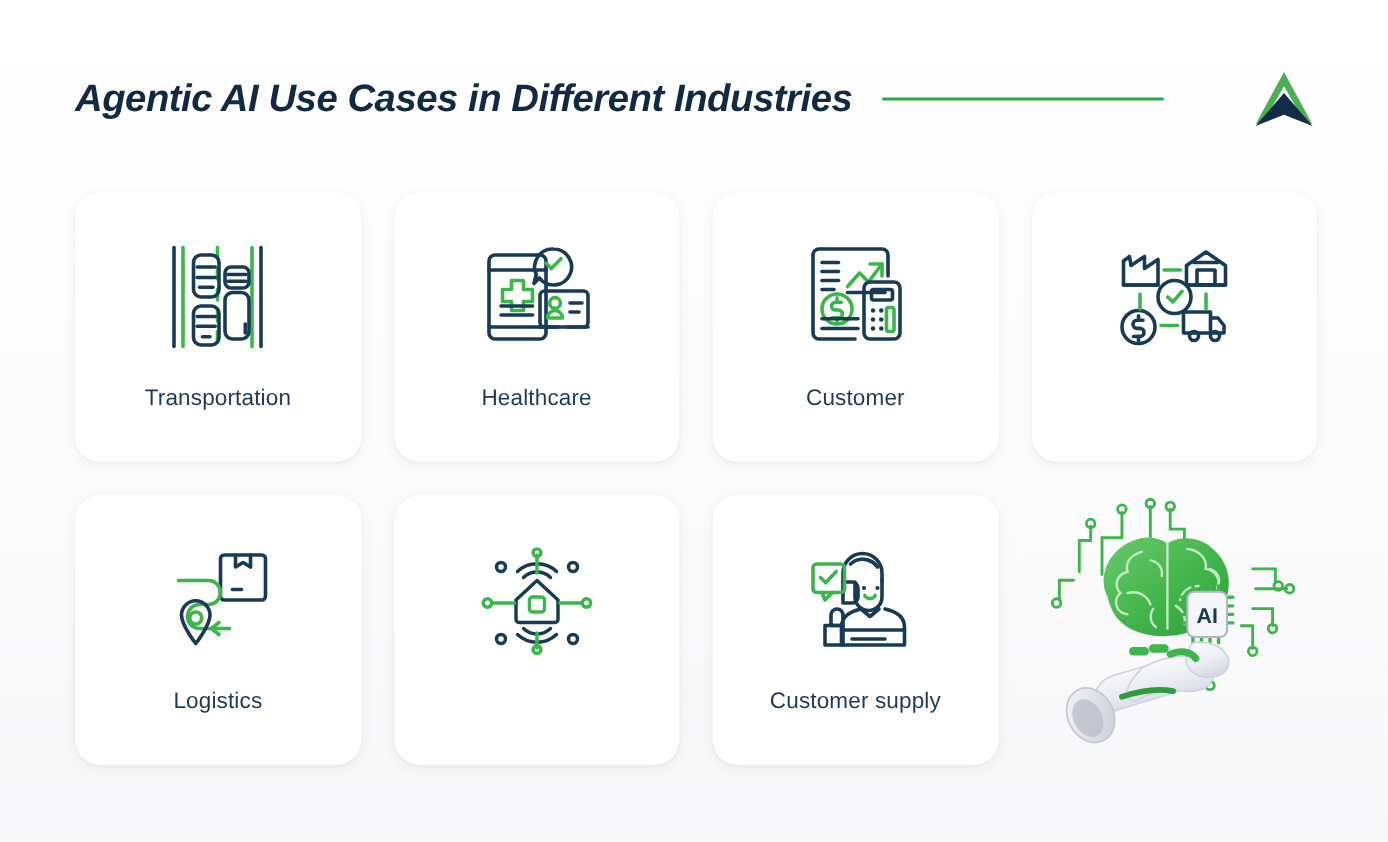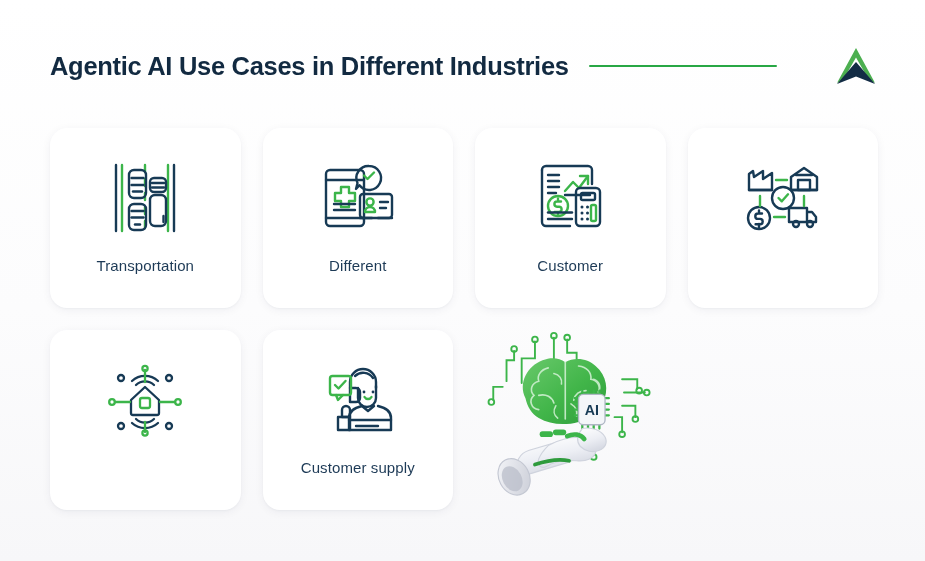--- a/index.html
+++ b/index.html
@@ -22,20 +22,21 @@
     left:50px; top:44px;
     width:828px; height:44px;
     display:flex; align-items:center;
   }
   .title{
     font-size:25.5px;
     font-weight:bold;
     color:#122a41;
     letter-spacing:-0.3px;
     white-space:nowrap;
+    font-style:italic;
   }
   .divider{
     flex:1;
     height:2px;
     background:#28a745;
     margin-left:20px;
     margin-right:18px;
     max-width:188px;
     border-radius:2px;
   }
@@ -154,21 +155,21 @@
           <path d="M48 15.5 l3.5 3.5 L58 12.5" stroke="#3cb54a"></path>
           <rect x="44" y="34" width="32" height="24" rx="3"></rect>
           <path d="M44 58 h12 M62 58 h14"></path>
           <circle cx="54" cy="42" r="3.6" stroke="#3cb54a"></circle>
           <path d="M49 52 a5 5 0 0 1 10 0 z" stroke="#3cb54a"></path>
           <line x1="64" y1="42" x2="72" y2="42" stroke="#173a55"></line>
           <line x1="64" y1="48" x2="70" y2="48" stroke="#173a55"></line>
           <line x1="18" y1="44" x2="39" y2="44"></line>
         </svg>
       </div>
-      <div class="card-label">Different</div>
+      <div class="card-label">Healthcare</div>
     </div>
 
     <div class="card">
       <div class="icon-wrap">
         <svg width="84" height="76" viewBox="0 0 84 76" fill="none" stroke="#173a55" stroke-width="2.4" stroke-linecap="round" stroke-linejoin="round">
           <path d="M14 10 a4 4 0 0 1 4-4 h42 a4 4 0 0 1 4 4 v14"></path>
           <path d="M14 10 v52 a4 4 0 0 0 4 4 h24"></path>
           <line x1="20" y1="15" x2="31" y2="15"></line>
           <line x1="20" y1="21" x2="31" y2="21"></line>
           <line x1="20" y1="27" x2="31" y2="27"></line>
@@ -216,20 +217,35 @@
           <g stroke="#3cb54a">
             <line x1="35" y1="20" x2="46" y2="20"></line>
             <line x1="19" y1="36" x2="19" y2="46"></line>
             <line x1="63" y1="36" x2="63" y2="46"></line>
             <line x1="33" y1="57" x2="44" y2="57"></line>
           </g>
         </svg>
       </div>
     </div>
 
+    <div class="card">
+      <div class="icon-wrap">
+        <svg width="84" height="76" viewBox="0 0 84 76" fill="none" stroke="#173a55" stroke-width="2.4" stroke-linecap="round" stroke-linejoin="round">
+          <rect x="44" y="8" width="30" height="30" rx="2.5"></rect>
+          <path d="M54 8 v8 l5-3 5 3 V8"></path>
+          <line x1="52" y1="31" x2="58" y2="31"></line>
+          <path d="M16 25 h20 a8 8 0 0 1 0 16 h-6 a8 8 0 0 0 0 16 h20" stroke="#3cb54a" fill="none"></path>
+          <path d="M16 25 a6 6 0 0 0 -6 6 v4" stroke="#3cb54a" stroke-width="0"></path>
+          <path d="M43 53 l-5 4 5 4" stroke="#3cb54a"></path>
+          <path d="M22 46 a9.5 9.5 0 0 1 19 0 c0 7-9.5 19-9.5 19 S22 53 22 46 z" transform="translate(-4,2)"></path>
+          <circle cx="27.5" cy="50" r="4" stroke="#3cb54a"></circle>
+        </svg>
+      </div>
+      <div class="card-label">Logistics</div>
+    </div>
 
     <div class="card">
       <div class="icon-wrap">
         <svg width="84" height="76" viewBox="0 0 84 76" fill="none" stroke="#173a55" stroke-width="2.3" stroke-linecap="round" stroke-linejoin="round">
           <path d="M28 38 L42 25 L56 38 v13 a2 2 0 0 1-2 2 H30 a2 2 0 0 1-2-2 z"></path>
           <rect x="37" y="36" width="10" height="10" rx="2" stroke="#3cb54a"></rect>
           <path d="M33 23 a13 13 0 0 1 18 0"></path>
           <path d="M29 19 a19 19 0 0 1 26 0"></path>
           <path d="M33 57 a13 13 0 0 0 18 0"></path>
           <path d="M29 61 a19 19 0 0 0 26 0"></path>

